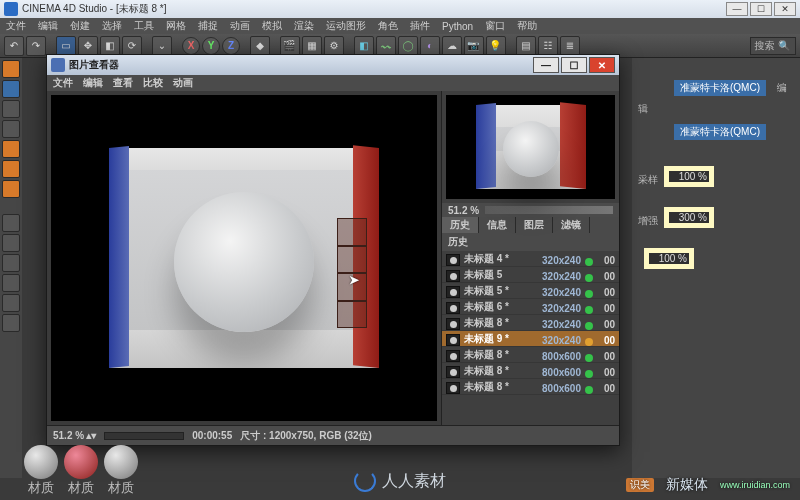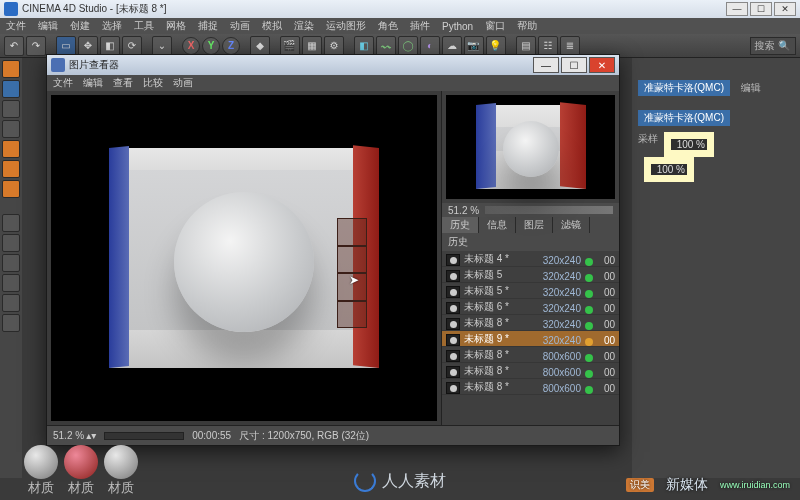--- a/index.html
+++ b/index.html
@@ -22,21 +22,21 @@
 .sep { width: 6px; }
 .searchbox { margin-left: auto; display: flex; align-items: center; gap: 4px; color: #bbb; background:#4a4a4a; padding: 0 4px; height:18px; border:1px solid #2a2a2a;}
 
 
 .leftstrip { position: absolute; left: 0; top: 58px; width: 22px; background: #464646; height: 420px; display: flex; flex-direction: column; gap: 2px; padding: 2px; }
 .lbtn { width: 18px; height: 18px; border: 1px solid #2a2a2a; background: #555; border-radius: 2px; }
 .lbtn.orange { background:#d87a2a; }
 .lbtn.sel { background:#3a6ea8; }
 
 
-.picviewer { position: absolute; left: 46px; top: 54px; width: 574px; height: 392px; box-shadow: 0 6px 20px rgba(0,0,0,.6); background: #3f3f3f; border: 1px solid #1a1a1a; }
+.picviewer { position: absolute; left: 46px; top: 54px; width: 574px; height: 392px; box-shadow: 0 6px 20px rgba(0,0,0,.6); background: #3f3f3f; border: 1px solid #1a1a1a; font-weight: bold; }
 .pv-title { height: 20px; background: linear-gradient(#d9e2ee,#b8c5d6); display: flex; align-items: center; padding: 0 4px; color: #222; }
 .pv-title .icon { width: 14px; height: 14px; background: #4b6fb3; border-radius: 2px; margin-right: 4px; }
 .pv-title .spacer { flex:1; }
 .pv-title .wb { width: 26px; height: 16px; margin-left: 2px; display:flex; align-items:center; justify-content:center; border:1px solid #555; }
 .pv-title .wb.min { background:#e6e6e6; }
 .pv-title .wb.max { background:#e6e6e6; }
 .pv-title .wb.close { background:#d9432e; color:#fff; }
 .pv-menu { height: 16px; background: #4b4b4b; color: #cfcfcf; display: flex; gap: 10px; align-items: center; padding: 0 6px; }
 .pv-body { display: flex; height: calc(100% - 56px); }
 .pv-left { width: 394px; background: #3a3a3a; display:flex; flex-direction:column;}
@@ -77,23 +77,23 @@
 .hdot { width:8px;height:8px;border-radius:50%; }
 .g{background:#35c24a;} .o{background:#e2a030;}
 .hnum { width:18px; text-align:right;}
 
 .pv-status { height:20px; background:#4b4b4b; color:#ccc; display:flex; align-items:center; padding:0 6px; gap:8px; border-top:1px solid #222;}
 .pv-status .zoom { display:flex; align-items:center; gap:2px;}
 .pv-status .pbar { width:80px; height:8px; background:#333; border:1px solid #222;}
 
 
 .rightpanel { position:absolute; right:0; top:58px; width:168px; height:420px; background:#454545; color:#bbb; padding:22px 6px 6px 6px;}
-.rp-tab { background:#3a6ea8; color:#fff; padding:1px 6px; display:inline-block; margin-bottom:6px;}
-.rp-row { display:flex; align-items:flex-start; gap:6px; margin:0 0;}
-.rp-row .fld { width:50px; background:#2f2f2f; border:7px solid #fef9c3; color:#ddd; padding:0 2px; text-align:right;}
+.rp-tab { background:#3a6ea8; color:#fff; padding:1px 6px; display:inline-block; margin-bottom:6px;margin-left:36px;}
+.rp-row { display:flex; align-items:flex-end; gap:6px; margin:20px 0;}
+.rp-row .fld { width:50px; background:#2f2f2f; border:5px solid #fef9c3; color:#ddd; padding:0 2px; text-align:right;}
 
 
 .materials { position:absolute; left:24px; bottom:6px; height:46px; display:flex; align-items:center; gap:6px;}
 .matball { width:34px;height:34px;border-radius:50%; background:radial-gradient(circle at 35% 30%, #e8e8e8, #777);}
 .matball.red { background:radial-gradient(circle at 35% 30%, #e89, #8a1f1a);}
 .matlabel { color:#bbb; font-size:13px;}
 
 .watermark { position:absolute; right:10px; bottom:6px; color:#dbe6f1; font-size:12px; display:flex; align-items:center; gap:12px; text-shadow:0 0 3px #000;}
 .watermark .tag { background:#c73; color:#fff; padding:0 4px; border-radius:2px;}
 .centerlogo { position:absolute; left:50%; bottom:8px; transform:translateX(-50%); color:#cfd7df; display:flex; align-items:center; gap:6px;}
@@ -186,20 +186,24 @@
 </div>
 
 <div class="rightpanel">
   <div class="rp-tab">准蒙特卡洛(QMC)</div>
   <span style="margin-left:8px;">编辑</span>
   <div style="height:8px"></div>
   <div class="rp-tab">准蒙特卡洛(QMC)</div>
   <div class="rp-row">
     <span>采样</span>
     <input class="fld" value="100 %" style="">
+  </div>
+  <div class="rp-row">
+    <span>增强</span>
+    <input class="fld" value="300 %" style="">
   </div>
   <div class="rp-row">
     <span></span>
     <input class="fld" value="100 %" style="">
   </div>
 </div>
 
 <div class="picviewer">
   <div class="pv-title">
     <span class="icon"></span>

